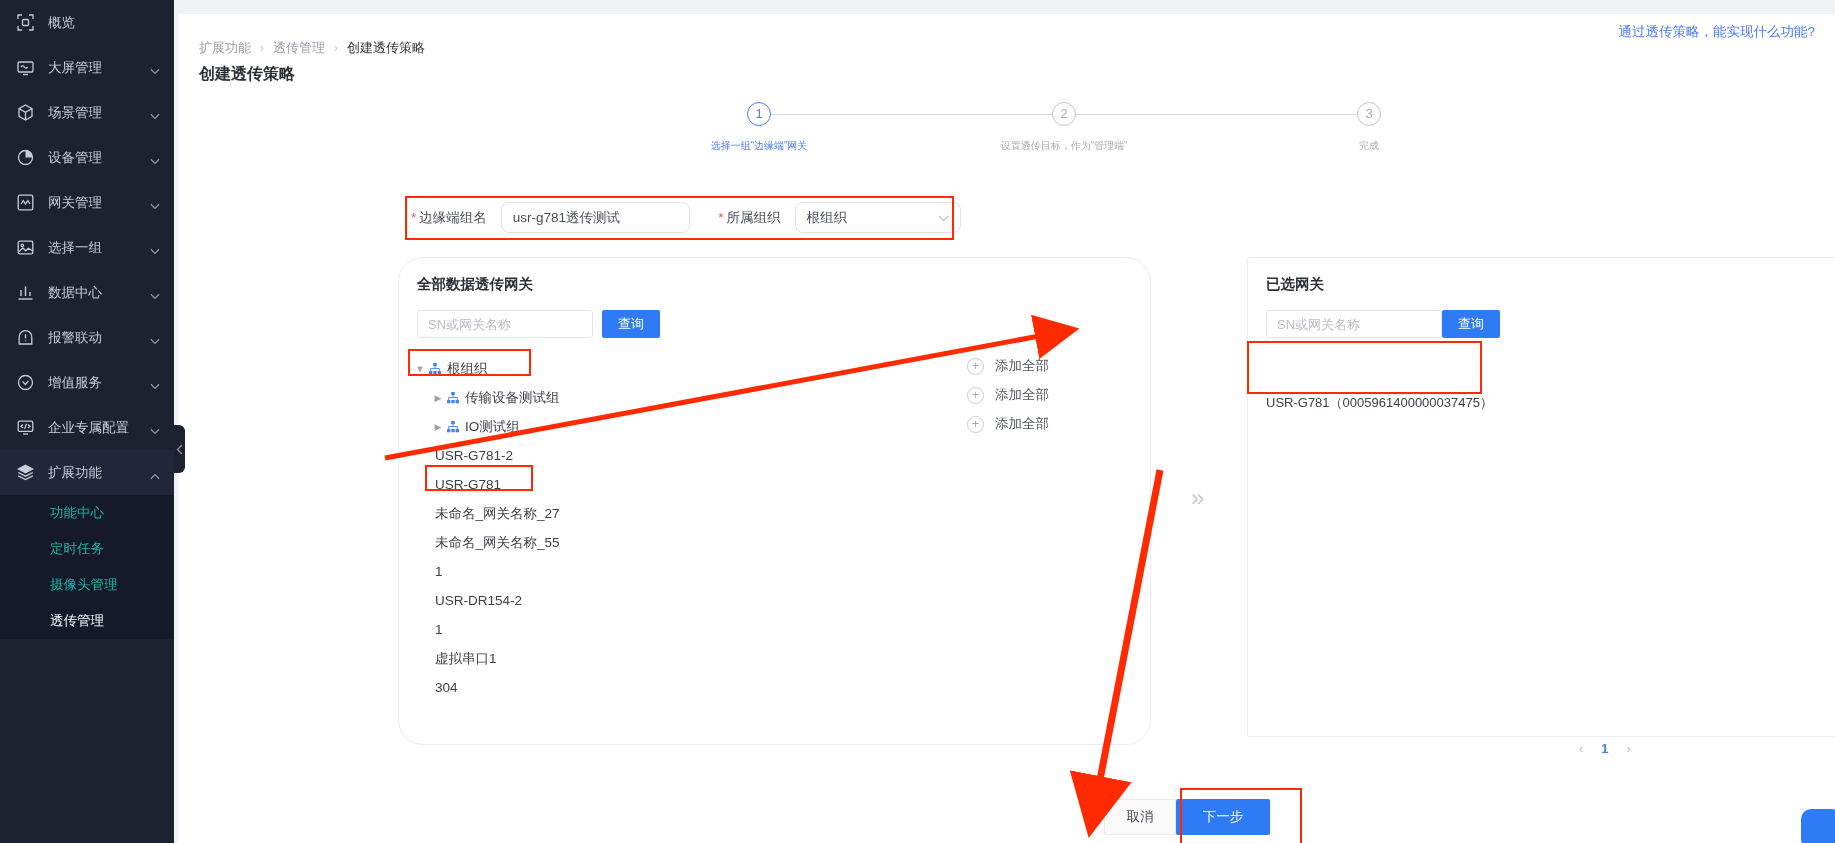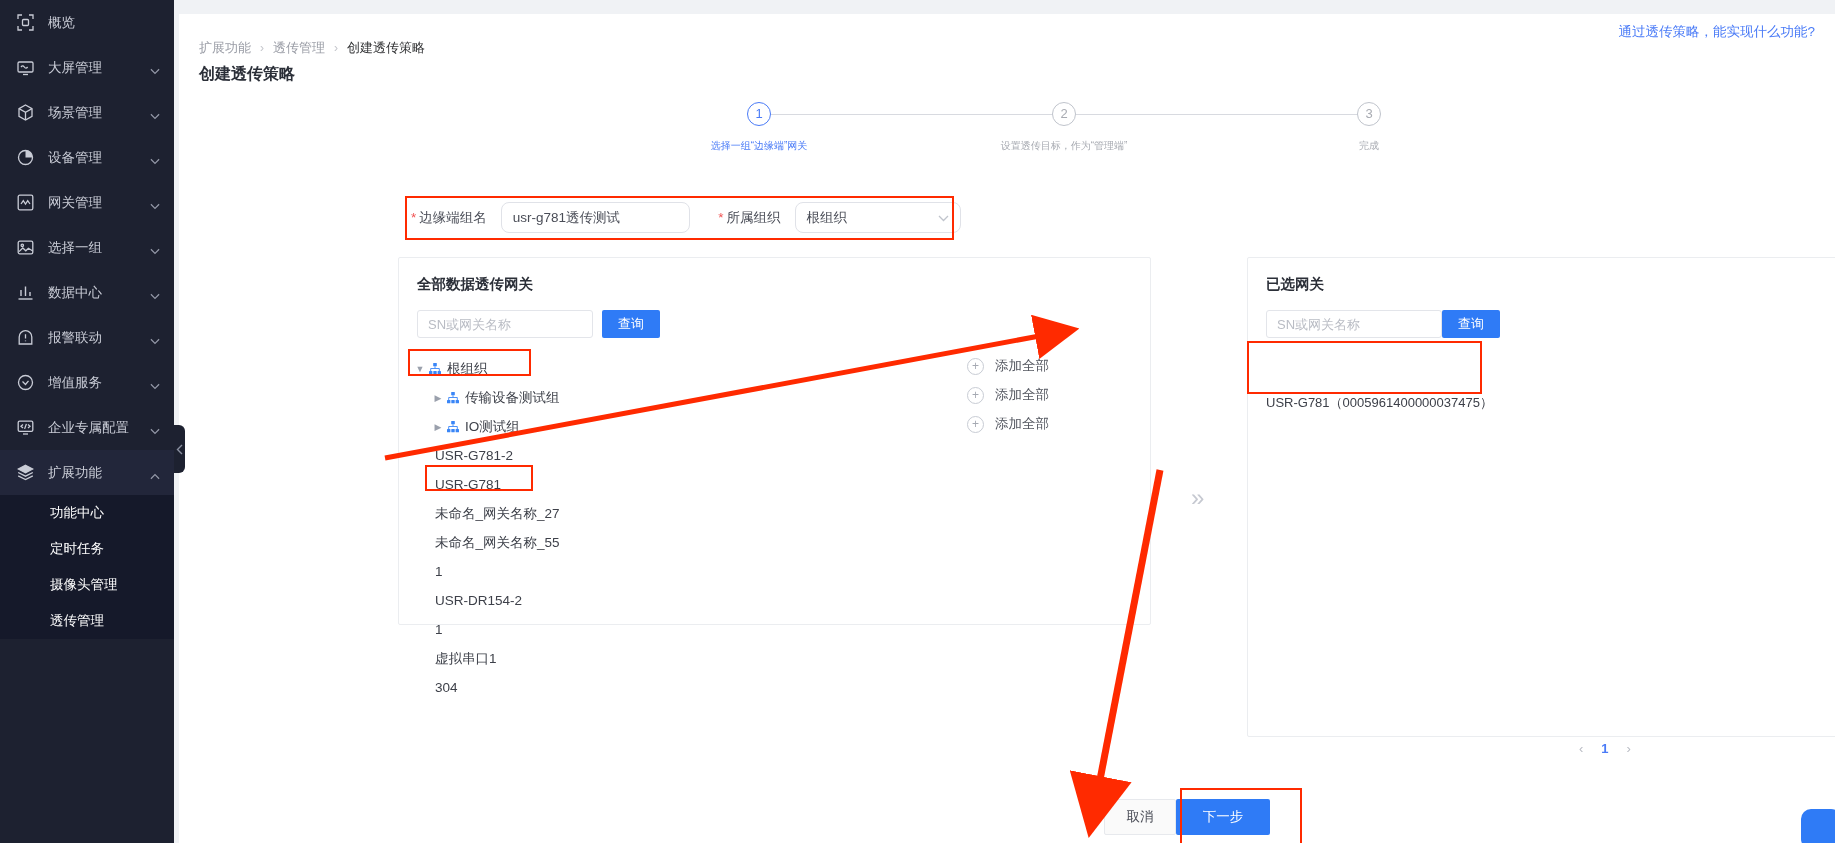--- a/index.html
+++ b/index.html
@@ -27,21 +27,21 @@
   .nav-item .nav-icon svg { display:block; }
   .nav-item .nav-label { white-space:nowrap; }
   .nav-item .chev {
     position:absolute; right:14px; top:50%; transform:translateY(-50%);
     width:10px; height:10px;
   }
   .nav-item.expanded { background:#22263a; }
   .sub-wrap { background:#15192a; }
   .sub-item {
     height:36px; display:flex; align-items:center; padding-left:50px;
-    font-size:13.5px; color:#ffffff; cursor:pointer;
+    font-size:13.5px; color:#14b8a6; cursor:pointer;
   }
   .sub-item.active { color:#ffffff; }
 
   
   #collapse-handle {
     position:absolute; left:174px; top:425px; width:11px; height:48px;
     background:#1d2130; border-radius:0 6px 6px 0;
     display:flex; align-items:center; justify-content:center;
     cursor:pointer; z-index:5;
   }
@@ -115,21 +115,21 @@
   #form-highlight {
     position:absolute; left:226px; top:182px; width:549px; height:44px;
     border:2.5px solid #ff2a00; pointer-events:none;
   }
 
   
   .panel {
     position:absolute; border:1px solid #ebedf0; background:#fff;
     border-radius:2px;
   }
-  #left-panel  { left:219px;  top:243px; width:753px; height:368px; }
+  #left-panel  { left:219px;  top:243px; width:753px; height:488px;border-radius:25px; }
   #right-panel { left:1068px; top:243px; width:753px; height:480px; }
   .panel-title {
     position:absolute; left:18px; top:17px; font-size:14.5px;
     font-weight:bold; color:#2b2f38;
   }
   .search-row {
     position:absolute; left:18px; top:52px; display:flex; align-items:center;
   }
   .search-input {
     width:176px; height:28px; border:1px solid #e3e5ea; border-radius:3px;

